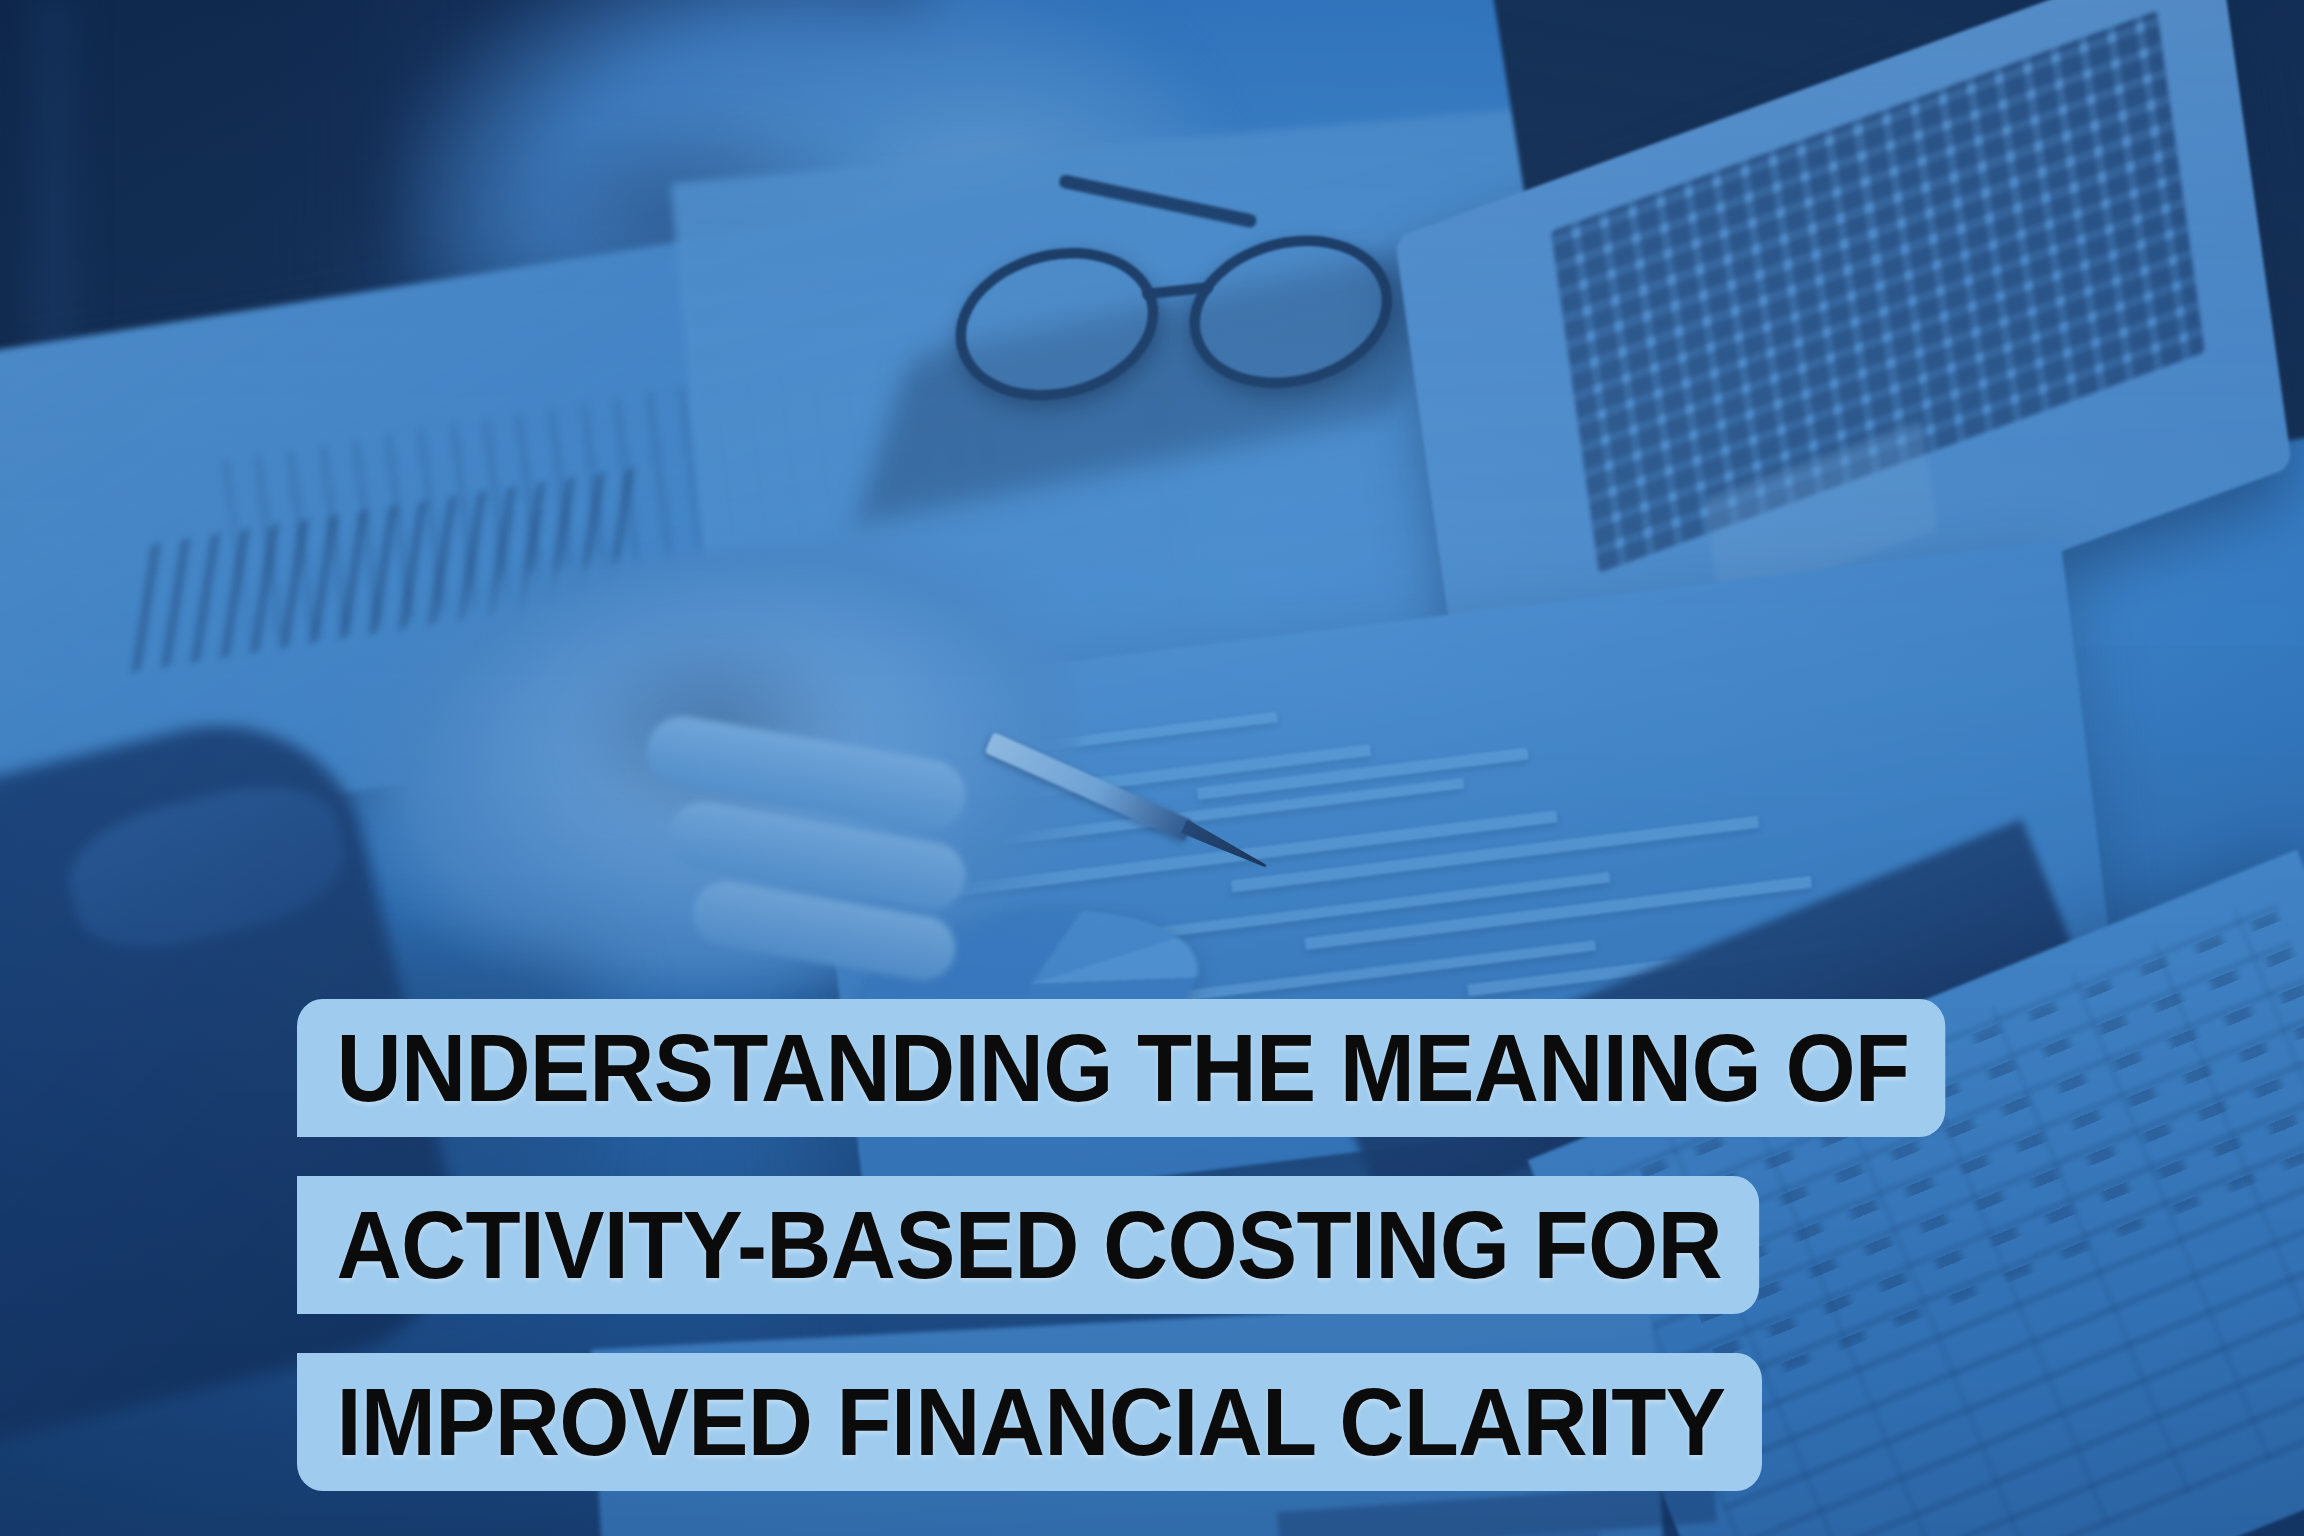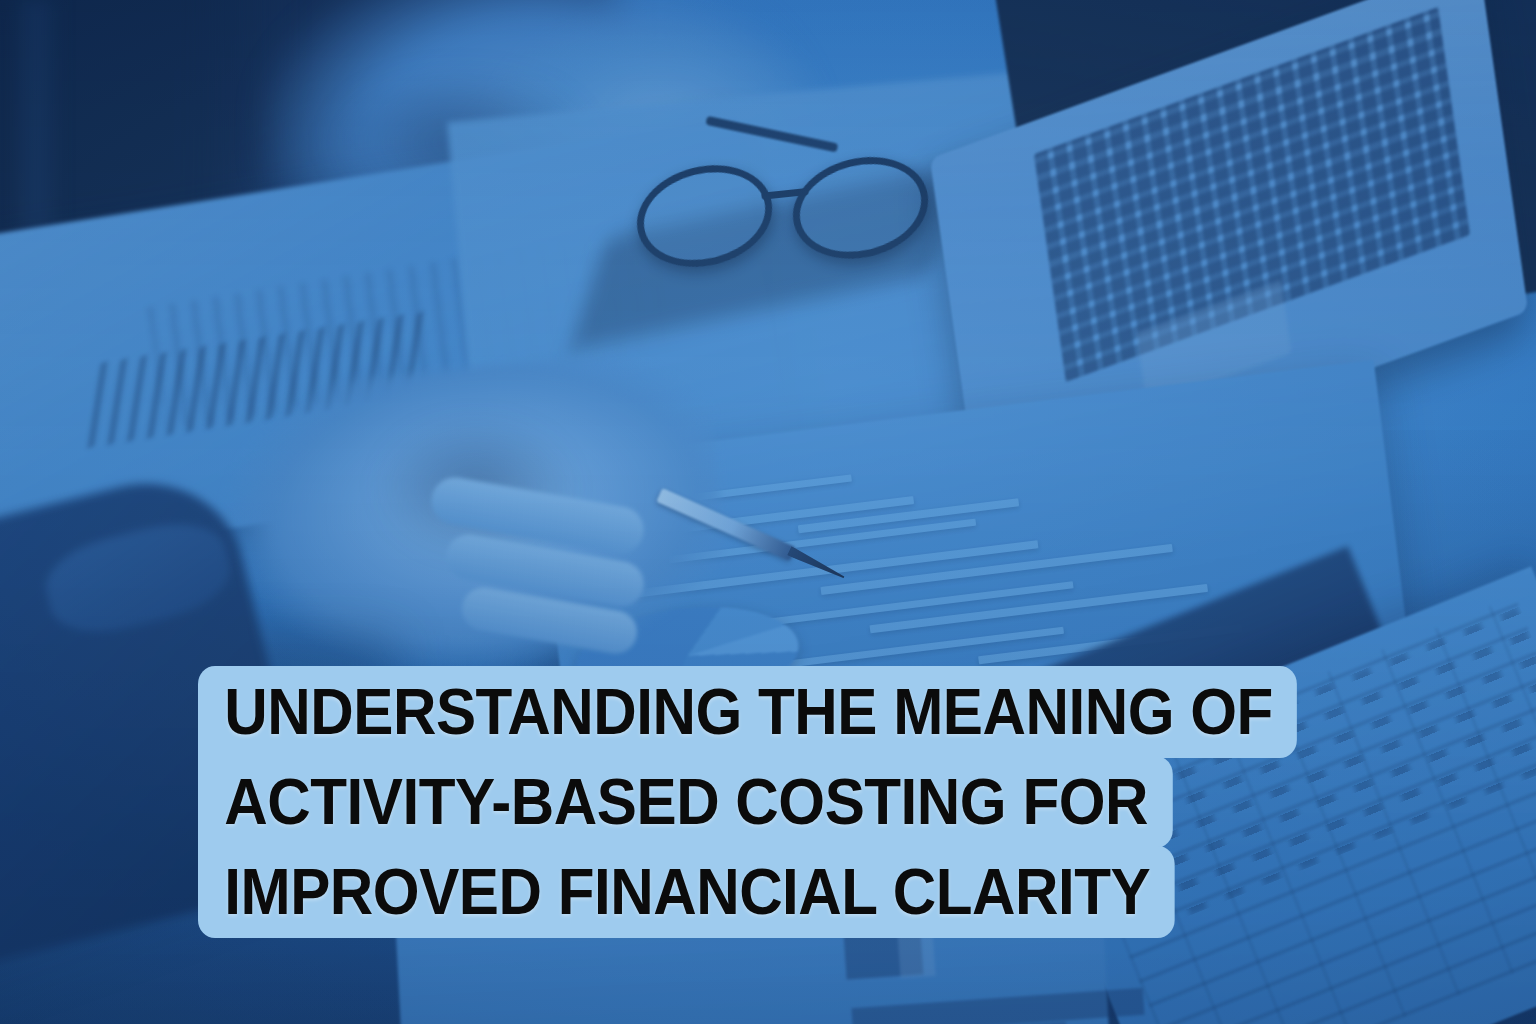--- a/index.html
+++ b/index.html
@@ -290,21 +290,21 @@
     mix-blend-mode:multiply;
   }
   .tint2{
     position:absolute; inset:0;
     background:radial-gradient(110% 80% at 55% 38%, rgba(120,180,230,.16) 0%, rgba(20,52,96,.10) 70%, rgba(14,40,78,.28) 100%);
   }
 
   
   .title-block{
     position:absolute; left:198px; top:666px;
-    display:flex; flex-direction:column; align-items:flex-start;
+    display:flex; flex-direction:column; align-items:flex-start;gap:28px;
   }
   .title-line{
     display:inline-block;
     background:#9ECBEE;
     color:#0b0b0b;
     font-family:"Liberation Sans Narrow","Liberation Sans", sans-serif;
     font-weight:700;
     font-size:64px;
     line-height:1;
     letter-spacing:-0.5px;

